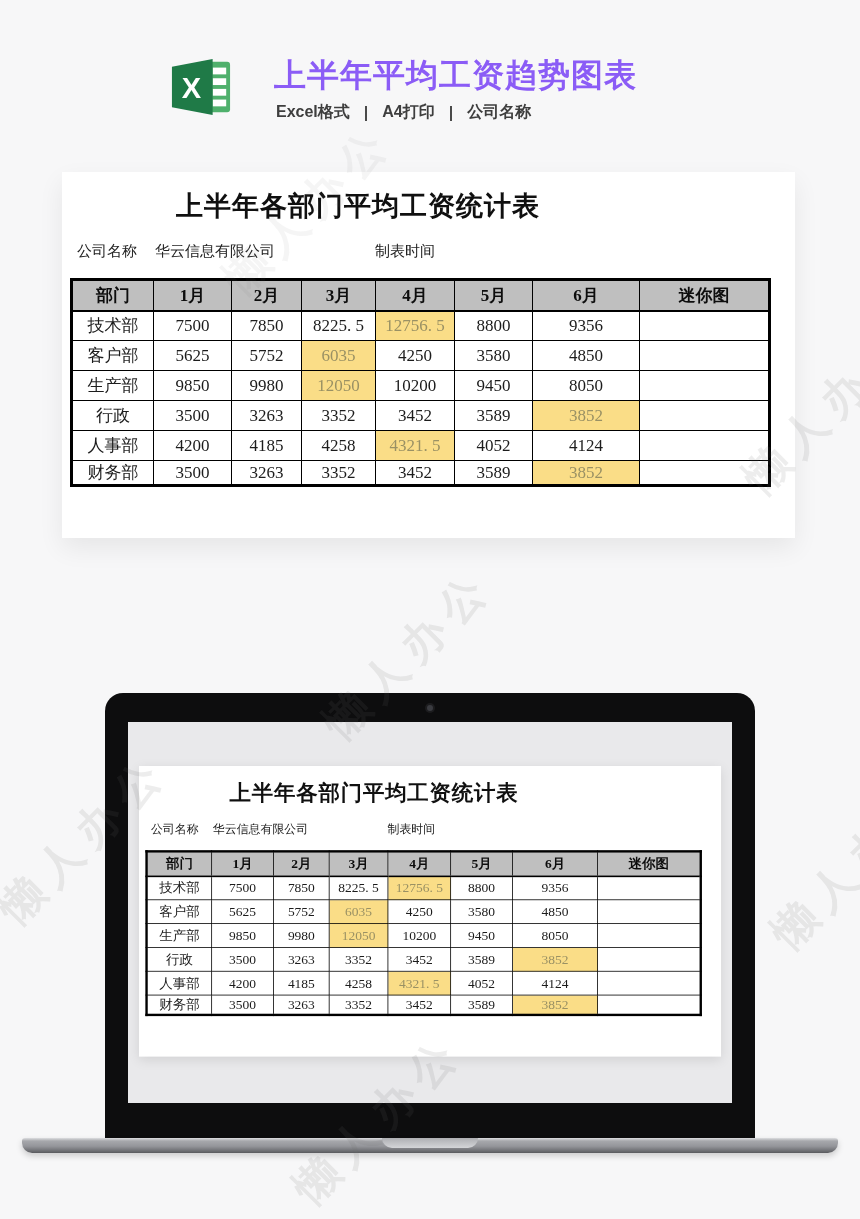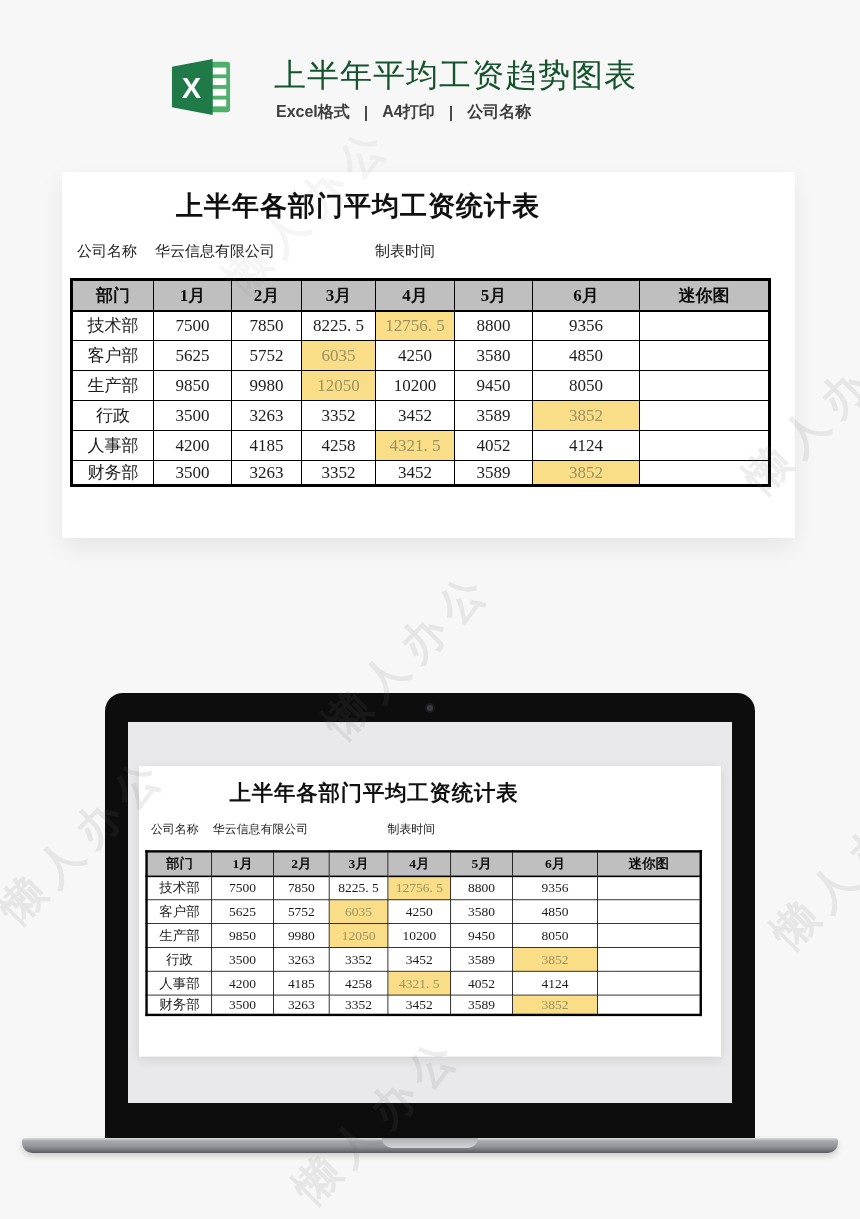--- a/index.html
+++ b/index.html
@@ -8,21 +8,21 @@
     position:relative; width:860px; height:1219px; margin:0 auto;
     background:#f7f7f8; overflow:hidden;
     font-family:"Liberation Sans", sans-serif;
   }
 
   
   .page-header { position:absolute; left:0; top:0; width:860px; height:170px; }
   .logo { position:absolute; left:170px; top:54px; width:62px; height:64px; }
   .brand-title {
     position:absolute; left:274px; top:54px;
-    font-size:32px; font-weight:normal; color:#14532d; letter-spacing:1px;
+    font-size:32px; font-weight:bold; color:#8b5cf6; letter-spacing:1px;
     white-space:nowrap;
   }
   .brand-sub {
     position:absolute; left:276px; top:102px;
     display:flex; align-items:center;
     font-size:16px; font-weight:bold; color:#3e3e3e; white-space:nowrap;
   }
   .brand-sub .sep { margin:0 14px; color:#4a4a4a; font-weight:bold; }
 
   

